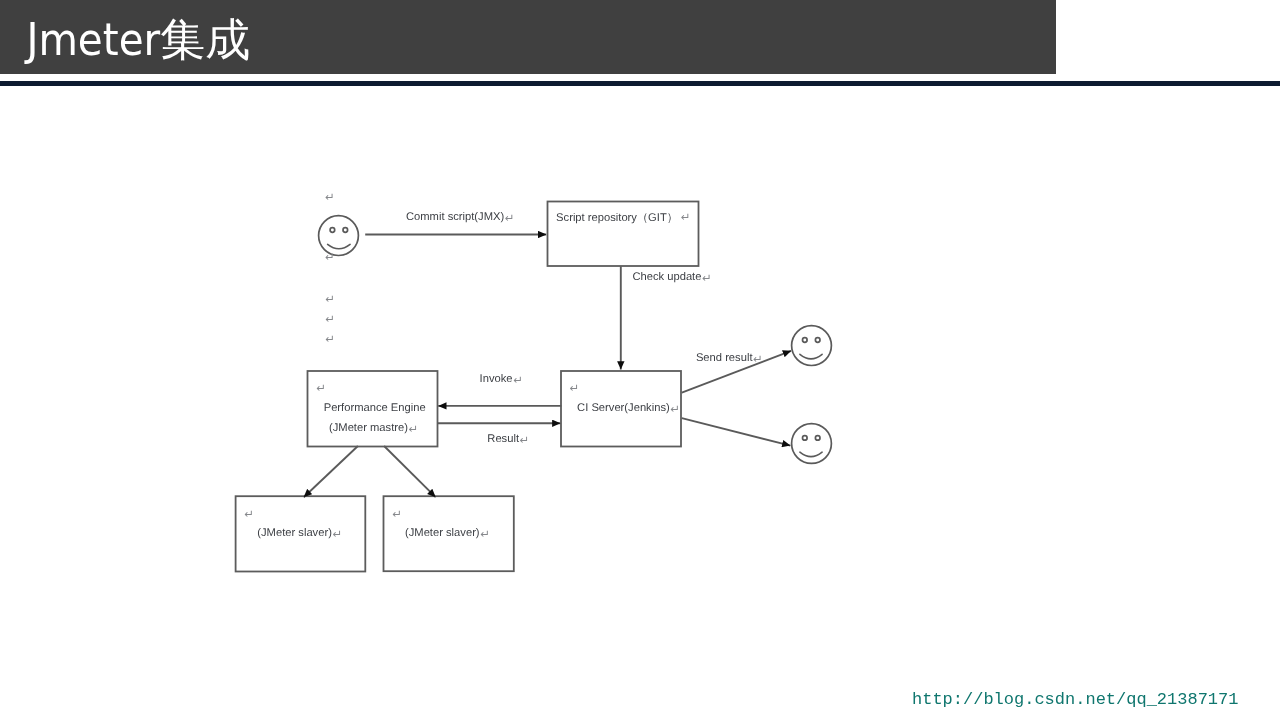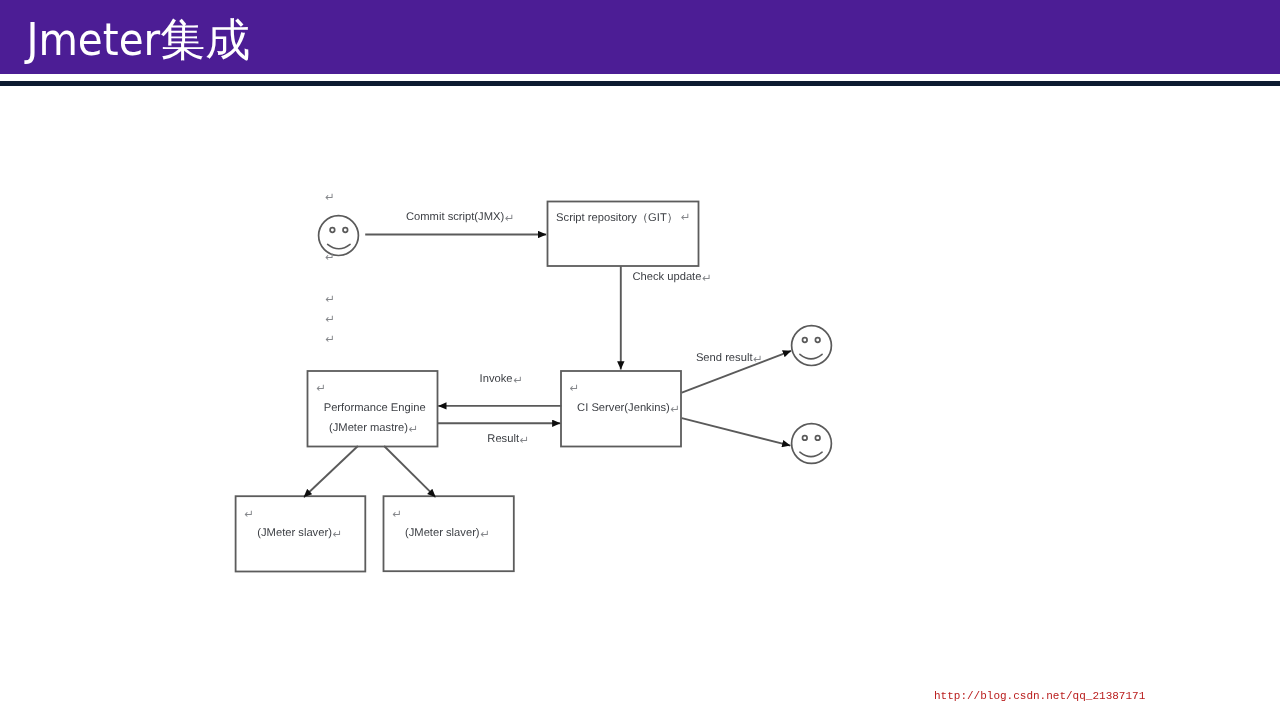--- a/index.html
+++ b/index.html
@@ -1,23 +1,23 @@
 <!DOCTYPE html>
 <html><head>
 <meta charset="utf-8">
 <title>Jmeter</title>
 <style>
 html,body{margin:0;padding:0;background:#ffffff;}
 body{width:1280px;height:720px;overflow:hidden;font-family:"Liberation Sans",sans-serif;}
 .slide{position:relative;width:1280px;height:720px;background:#ffffff;}
-.header-bar{position:absolute;left:0;top:0;width:1280px;height:74px;background:#4c1d95;}
+.header-bar{position:absolute;left:0;top:0;width:1056px;height:74px;background:#404040;}
 .header-title{position:absolute;left:26.5px;top:17.3px;font-family:"DejaVu Sans",sans-serif;font-stretch:condensed;font-size:45px;line-height:1;color:#ffffff;white-space:nowrap;}
 .header-rule{position:absolute;left:0;top:81px;width:1280px;height:5px;background:#0d1b30;}
 .diagram{position:absolute;left:0;top:0;width:1280px;height:720px;}
-.watermark{position:absolute;left:934px;top:691px;font-family:"Liberation Mono",monospace;font-size:11px;line-height:1;color:#b91c1c;white-space:nowrap;}
+.watermark{position:absolute;left:912px;top:691px;font-family:"Liberation Mono",monospace;font-size:17px;line-height:1;color:#0f766e;white-space:nowrap;}
 text{font-family:"Liberation Sans",sans-serif;fill:#3c3f44;-webkit-font-smoothing:antialiased;text-rendering:geometricPrecision;}
 .lbl{font-size:11.2px;}
 .boxtxt{font-size:11.2px;}
 .cr{font-size:11.5px;fill:#86888c;}
 </style>
 </head>
 <body>
 
 <div class="slide">
   <div class="header-bar">

